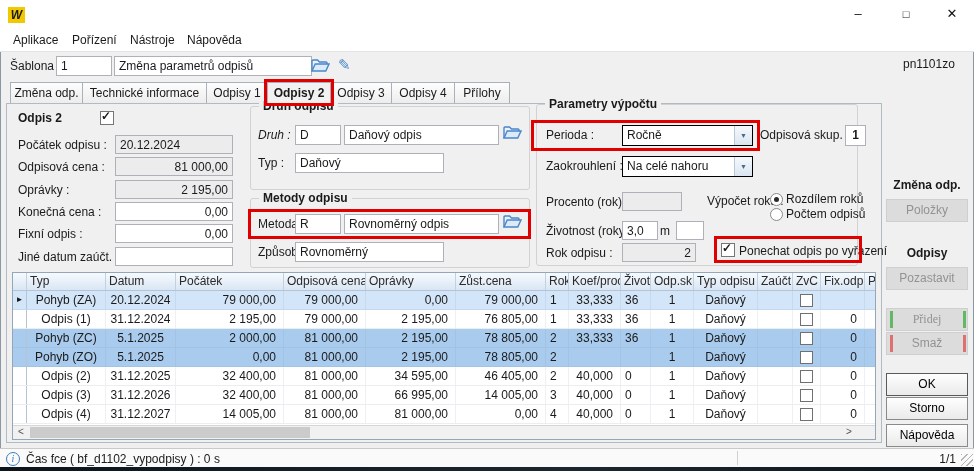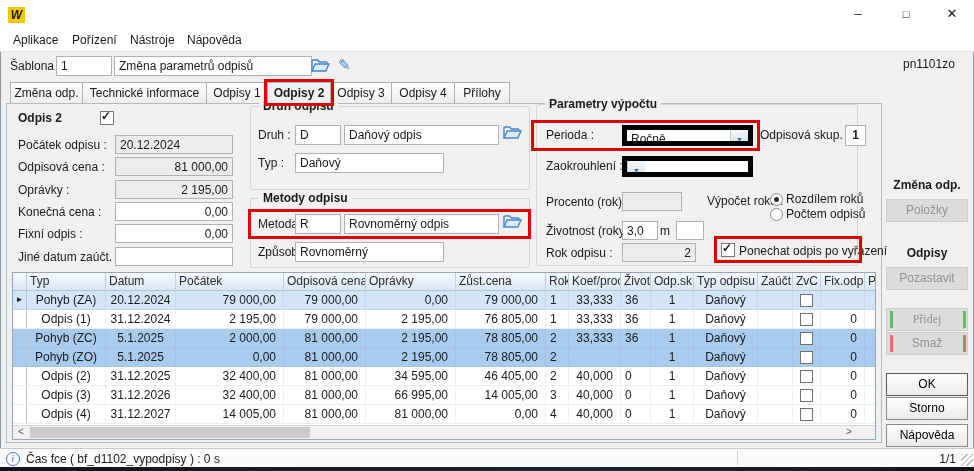--- a/index.html
+++ b/index.html
@@ -13,21 +13,21 @@
   .wtitle{position:absolute;left:32px;top:0;height:30px;line-height:30px;font-weight:600;font-size:12px;}
   .winbtn{position:absolute;top:0;width:36px;height:30px;text-align:center;line-height:28px;font-size:13px;color:#111;cursor:default;}
   .menubar{position:absolute;left:0;top:30px;width:974px;height:22px;background:#ffffff;border-bottom:1px solid #e3e3e3;box-sizing:border-box;}
   .menuitem{position:absolute;top:3px;font-size:12px;}
   .lbl{position:absolute;white-space:nowrap;}
   .input{position:absolute;background:#fff;border:1px solid #aeb2b8;font-size:12px;line-height:18px;
          padding:0 4px;white-space:nowrap;overflow:hidden;box-sizing:content-box;}
   .input.ro{background:#ececec;}
   .input.num{text-align:right;}
   .input.center{text-align:center;}
-  .dropdown{position:absolute;background:#fff;border:5px solid #000000;display:flex;box-sizing:border-box;}
+  .dropdown{position:absolute;background:#fff;border:1px solid #000000;display:flex;box-sizing:border-box;}
   .dd-text{flex:1;padding:0 4px;line-height:19px;overflow:hidden;white-space:nowrap;}
   .dd-btn{width:17px;background:linear-gradient(#f5f9fd,#dbe5f0);border-left:1px solid #b9c9da;
           color:#4a6a8a;text-align:center;line-height:19px;font-size:7px;}
   .groupbox{position:absolute;border:1px solid #d2d2d2;border-radius:3px;box-sizing:border-box;}
   .gb-title{position:absolute;top:-8px;left:8px;background:#f0f0f0;padding:0 4px;font-weight:bold;white-space:nowrap;}
   .redbox{position:absolute;border:3px solid #e10000;box-sizing:border-box;pointer-events:none;z-index:7;}
   .cbx{position:absolute;width:12px;height:12px;background:#fff;border:1px solid #767676;}
   .cbx.checked::after{content:"✓";position:absolute;left:0px;top:-3px;font-size:12px;font-weight:bold;color:#1a1a1a;}
   .radio{position:absolute;width:11px;height:11px;border:1px solid #8a8a8a;border-radius:50%;background:#fff;}
   .radio.sel::after{content:"";position:absolute;left:3px;top:3px;width:5px;height:5px;border-radius:50%;background:#2a2a2a;}
@@ -129,21 +129,21 @@
       <div class="input num" style="left: 115px; top: 202px; width: 108px; height: 17px;">0,00</div>
       <div class="lbl" style="left: 18px; top: 227px;">Fixní odpis :</div>
       <div class="input num" style="left: 115px; top: 224px; width: 108px; height: 17px;">0,00</div>
       <div class="lbl" style="left: 18px; top: 250px;">Jiné datum zaúčt. :</div>
       <div class="input" style="left: 115px; top: 247px; width: 108px; height: 17px;"></div>
     </div>
 
   <div class="groupbox" style="left:250px;top:106px;width:280px;height:84px;">
     <div class="gb-title">Druh odpisu</div>
   </div>
-  <div class="lbl" style="left:258px;top:128px;">Druh :</div>
+  <div class="lbl" style="left:258px;top:128px;font-style:italic;">Druh :</div>
   <div class="input" style="left:295px;top:125px;width:36px;height:18px;">D</div>
   <div class="input" style="left:344px;top:125px;width:145px;height:18px;">Daňový odpis</div>
   <span class="ficon" style="left:502px;top:124px;">
     <svg width="20" height="17" viewBox="0 0 20 17">
       <path d="M2 14 V4 a1 1 0 0 1 1-1 h4.5 l2 2 H16 a1 1 0 0 1 1 1 v2" fill="#eaf2fb" stroke="#4a86c8" stroke-width="1.4"></path>
       <path d="M2 14 L5.2 7 H19 l-3.2 7 z" fill="#dcebfa" stroke="#4a86c8" stroke-width="1.4"></path>
     </svg>
   </span>
   <div class="lbl" style="left:258px;top:156px;">Typ :</div>
   <div class="input" style="left:295px;top:153px;width:139px;height:18px;">Daňový</div>
@@ -170,20 +170,21 @@
   <div class="lbl" style="left:546px;top:128px;">Perioda :</div>
   <div class="dropdown" style="left:622px;top:125px;width:131px;height:21px;">
     <div class="dd-text">Ročně</div>
     <div class="dd-btn">▼</div>
   </div>
   <div class="redbox" style="left:531px;top:120px;width:229px;height:31px;"></div>
   <div class="lbl" style="left:760px;top:128px;width:82px;text-align:right;">Odpisová skup. :</div>
   <div class="input center" style="left:845px;top:125px;width:11px;height:19px;font-weight:bold;">1</div>
   <div class="lbl" style="left:546px;top:159px;">Zaokrouhlení :</div>
   <div class="dropdown" style="left:622px;top:156px;width:131px;height:21px;">
+    <div class="dd-text">Na celé nahoru</div>
     <div class="dd-btn">▼</div>
   </div>
   <div class="lbl" style="left:546px;top:195px;">Procento (rok) :</div>
   <div class="input ro" style="left:622px;top:192px;width:50px;height:17px;"></div>
   <div class="lbl" style="left:707px;top:194px;">Výpočet roku :</div>
   <div id="radios">
       <div class="radio sel" style="left: 770px; top: 193px;"></div>
       <div class="lbl" style="left: 786px; top: 192px;">Rozdílem roků</div>
       <div class="radio" style="left: 770px; top: 208px;"></div>
       <div class="lbl" style="left: 786px; top: 207px;">Počtem odpisů</div>

